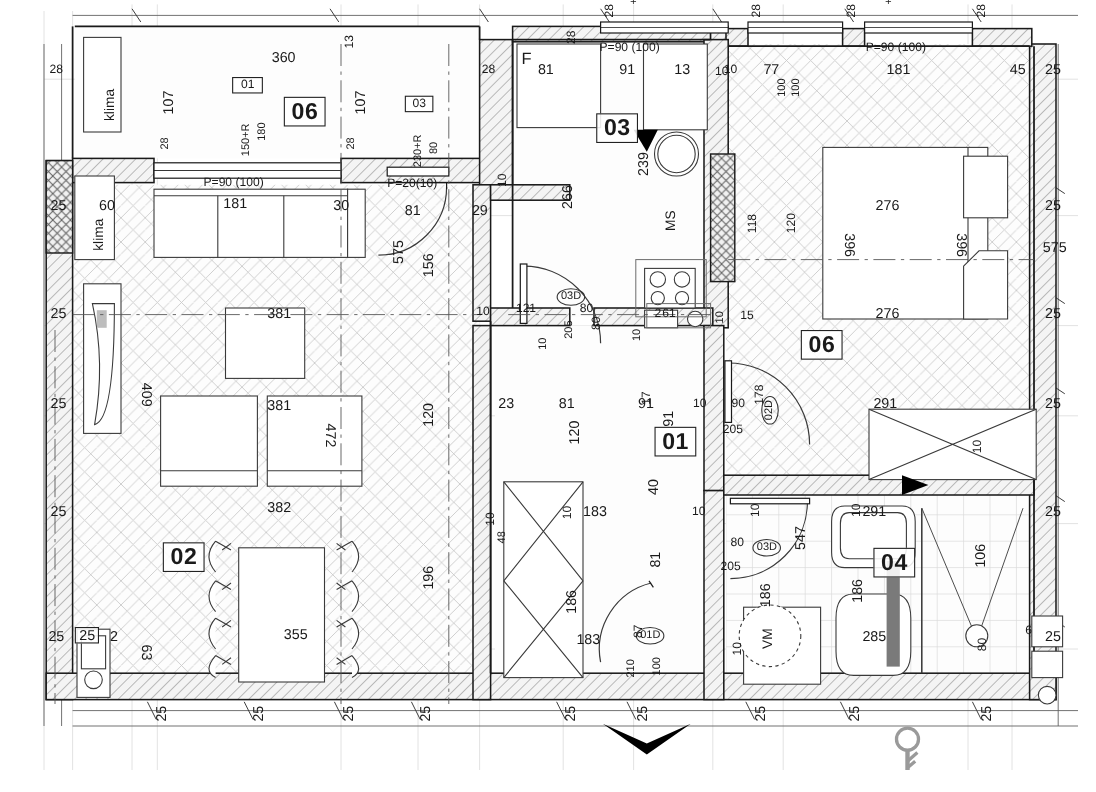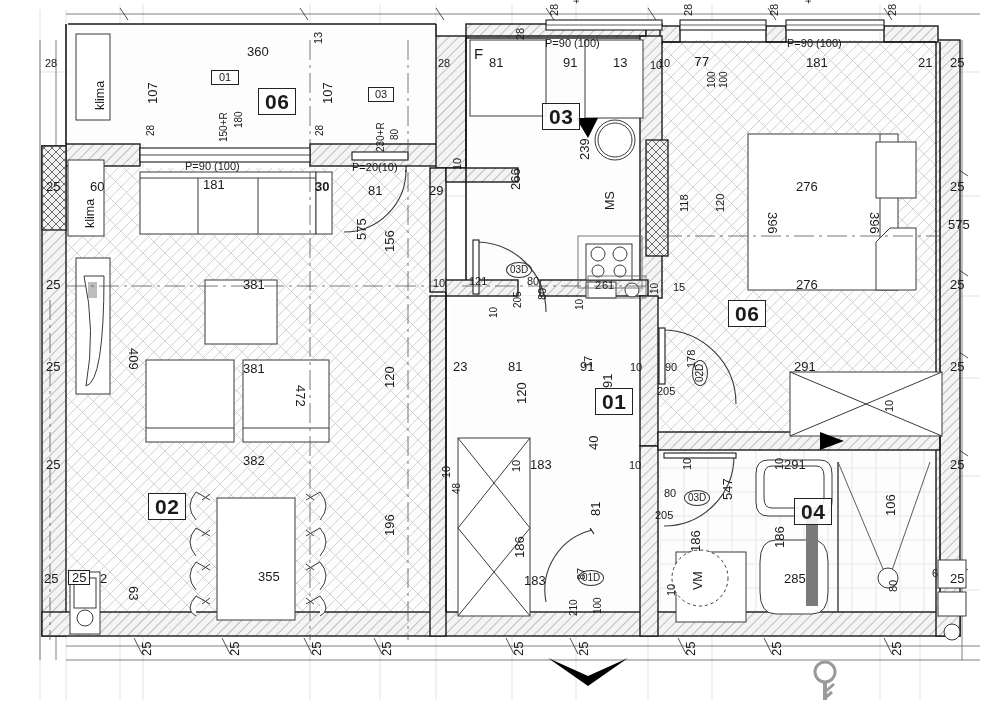--- a/index.html
+++ b/index.html
@@ -367,27 +367,27 @@
 <div class="lbl dim" style="left:247px;top:45px;">360</div>
 <div class="lbl dim-sm rot90" style="left:313px;top:44px;">13</div>
 <div class="lbl dim-sm" style="left:45px;top:58px;">28</div>
 <div class="lbl dim-xs rot90" style="left:146px;top:136px;">28</div>
 <div class="lbl dim-xs rot90" style="left:315px;top:136px;">28</div>
 <div class="lbl dim-sm" style="left:438px;top:58px;">28</div>
 <div class="lbl dim" style="left:489px;top:56px;">81</div>
 <div class="lbl dim" style="left:563px;top:56px;">91</div>
 <div class="lbl dim" style="left:613px;top:56px;">13</div>
 <div class="lbl dim-sm" style="left:658px;top:58px;">10</div>
-<div class="lbl dim" style="left:694px;top:56px;font-family:Liberation Mono, monospace;">77</div>
+<div class="lbl dim" style="left:694px;top:56px;">77</div>
 <div class="lbl dim" style="left:806px;top:56px;">181</div>
-<div class="lbl dim" style="left:918px;top:56px;">21</div>
+<div class="lbl dim" style="left:918px;top:56px;">45</div>
 <div class="lbl dim" style="left:950px;top:56px;">25</div>
 <div class="lbl dim" style="left:90px;top:180px;">60</div>
 <div class="lbl dim" style="left:203px;top:178px;">181</div>
-<div class="lbl dim" style="left:315px;top:180px;font-weight:bold;">30</div>
+<div class="lbl dim" style="left:303px;top:180px;">30</div>
 <div class="lbl dim" style="left:368px;top:184px;">81</div>
 <div class="lbl dim" style="left:429px;top:184px;">29</div>
 <div class="lbl dim-sm rot90" style="left:452px;top:170px;">10</div>
 <div class="lbl dim" style="left:243px;top:278px;">381</div>
 <div class="lbl dim" style="left:243px;top:362px;">381</div>
 <div class="lbl dim" style="left:243px;top:454px;">382</div>
 <div class="lbl dim" style="left:258px;top:570px;">355</div>
 <div class="lbl dim-sm" style="left:469px;top:276px;">121</div>
 <div class="lbl dim-sm" style="left:527px;top:276px;">80</div>
 <div class="lbl dim" style="left:453px;top:360px;">23</div>

